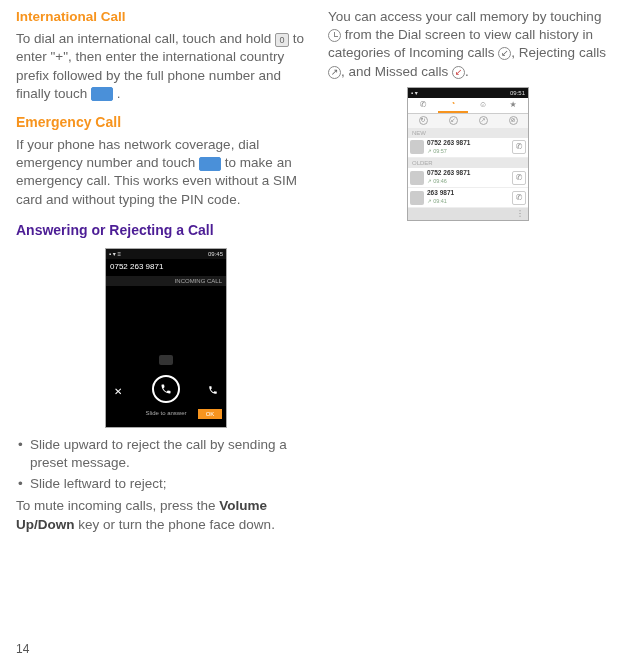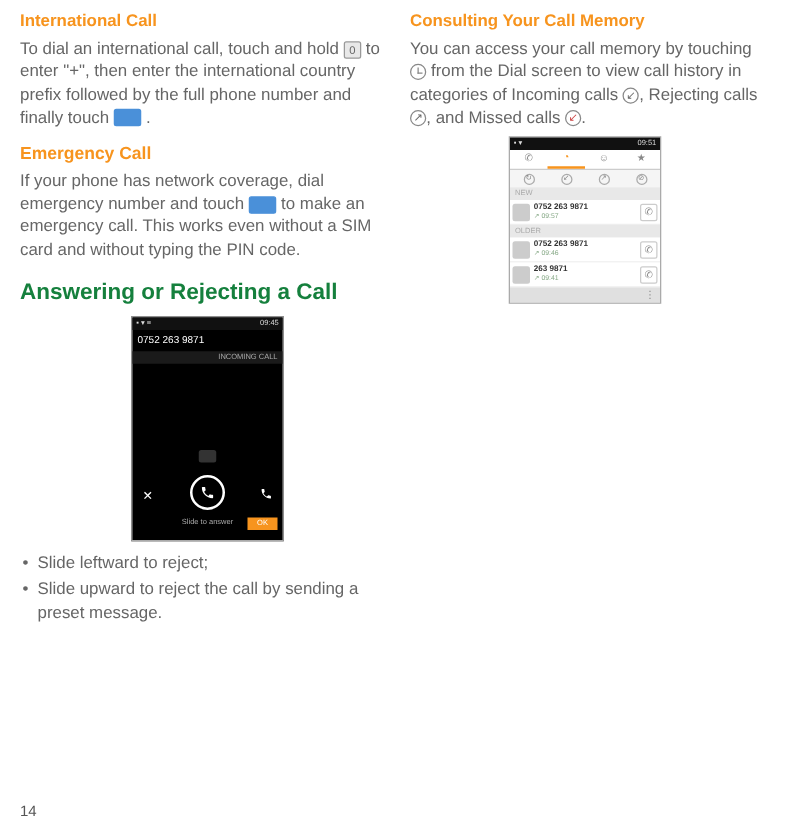--- a/index.html
+++ b/index.html
@@ -14,21 +14,21 @@
       padding: 8px 16px;
       position: relative;
     }
     .cols { display: flex; gap: 12px; }
     .col { flex: 1; }
     .col-left { max-width: 300px; }
     .col-right { max-width: 280px; }
 
     .h-orange { color: #f7941e; font-weight: bold; font-size: 13.5px; margin-bottom: 4px; }
     .h-sub { color: #f7941e; font-weight: bold; font-size: 14px; margin: 10px 0 4px; }
-    .h-gray { color: #15803d; font-weight: bold; font-size: 18px; margin: 12px 0 8px; }
+    .h-gray { color: #4c1d95; font-weight: bold; font-size: 14px; margin: 12px 0 8px; }
 
     p { margin-bottom: 4px; }
     .body-text { color: #666; }
 
     .icon-box {
       display: inline-block;
       vertical-align: middle;
       border: 1px solid #999;
       border-radius: 2px;
       background: #e8e8e8;
@@ -155,28 +155,30 @@
         <svg viewBox="0 0 24 24" fill="#fff" width="10" height="10">
             <path d="M6.6 10.8c1.4 2.8 3.8 5.2 6.6 6.6l2.2-2.2c.3-.3.7-.4 1-.2 1.1.4 2.3.6 3.6.6.6 0 1 .4 1 1V20c0 .6-.4 1-1 1C10.6 21 3 13.4 3 4c0-.6.4-1 1-1h3.4c.6 0 1 .4 1 1 0 1.3.2 2.5.6 3.6.1.3 0 .7-.2 1l-2.2 2.2z"></path>
           </svg>
       </div>
       <div class="slide">Slide to answer</div>
       <div class="okbtn">OK</div>
     </div>
 
 
     <ul>
+      <li>Slide upward to reject the call by sending a preset message.</li>
       <li>Slide leftward to reject;</li>
-      <li>Slide upward to reject the call by sending a preset message.</li>
     </ul>
 
+    <p class="body-text">
+      <span>To mute incoming calls, press the </span><b>Volume Up/Down</b><span> key or turn the phone face down.</span>
+    </p>
   </div>
 
   <div class="col col-right">
-    <div class="h-orange">Consulting Your Call Memory</div>
     <p class="body-text">
       <span>You can access your call memory by touching </span><span class="icon-clock"></span><span> from the Dial screen to view call history in categories of Incoming calls </span><span class="icon-arrow">↙</span><span>, Rejecting calls </span><span class="icon-arrow">↗</span><span>, and Missed calls </span><span class="icon-arrow" style="color:#c44">↙</span><span>.</span>
     </p>
 
     <div class="phone phone2">
       <div class="statusbar">
         <span>▪ ▾</span>
         <span>09:51</span>
       </div>
       <div class="tabs">

